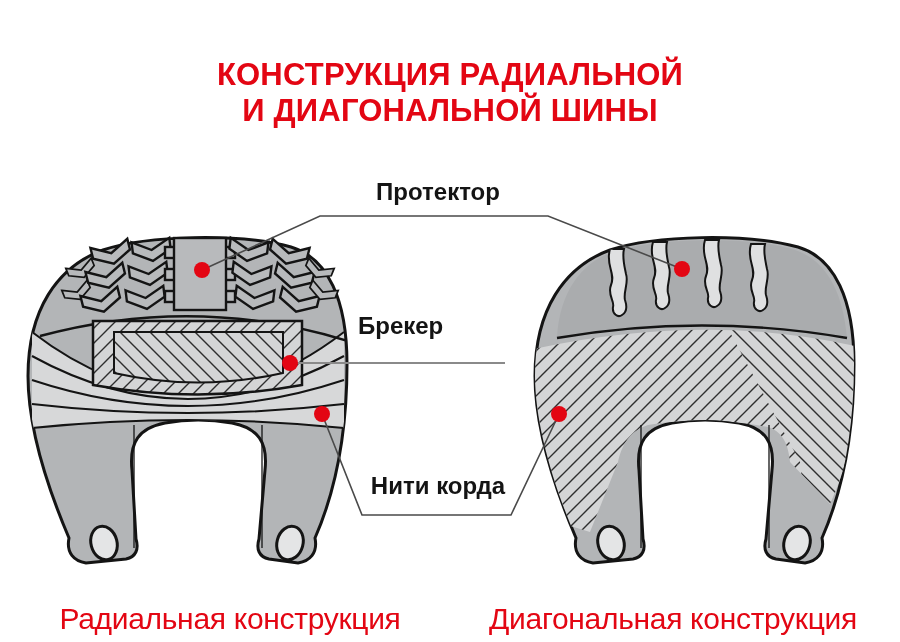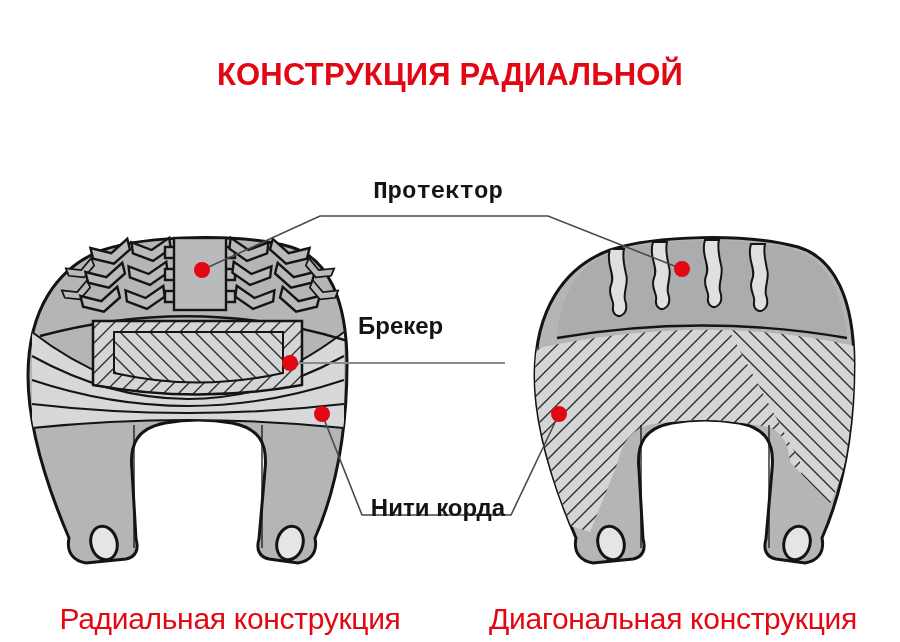--- a/index.html
+++ b/index.html
@@ -13,20 +13,21 @@
   .caption{position:absolute;top:570px;font-weight:normal;font-size:30px;color:#e30613;
            white-space:nowrap;transform:translateX(-50%);letter-spacing:-.3px;}
 </style>
 </head>
 <body>
 
 <div id="page">
 
   <div class="page-title">
     <div>КОНСТРУКЦИЯ РАДИАЛЬНОЙ</div>
+    <div>И ДИАГОНАЛЬНОЙ ШИНЫ</div>
   </div>
 
   <svg id="diagram-svg" width="900" height="642" viewBox="0 0 900 642">
     <defs>
       <path id="tireBody" d="M 86,531 C 74,529 66,521 69,506 C 46,452 28,392 28,344
         C 28,278 57,235 103,218 C 148,203 240,201 291,215 C 328,226 347,268 347,332
         C 347,397 336,458 315,506 C 318,521 310,529 298,531 L 269,527
         C 259,525 256,517 259,507 L 265,438 C 268,410 258,396 232,391
         C 210,387 186,387 165,391 C 139,396 129,410 132,438 L 136,507
         C 139,517 136,525 126,527 Z"></path>
@@ -161,19 +162,19 @@
     </g>
     <g>
       <circle cx="202" cy="238" r="8" fill="#e30613"></circle>
       <circle cx="682" cy="237" r="8" fill="#e30613"></circle>
       <circle cx="290" cy="331" r="8" fill="#e30613"></circle>
       <circle cx="322" cy="382" r="8" fill="#e30613"></circle>
       <circle cx="559" cy="382" r="8" fill="#e30613"></circle>
     </g>
   </svg>
 
-  <div class="part-label lbl-center" style="left:438px;top:146px;font-family:Liberation Mono, monospace;">Протектор</div>
+  <div class="part-label lbl-center" style="left:438px;top:146px;">Протектор</div>
   <div class="part-label" style="left:358px;top:280px;">Брекер</div>
-  <div class="part-label lbl-center" style="left:438px;top:462px;">Нити корда</div>
+  <div class="part-label lbl-center" style="left:438px;top:440px;">Нити корда</div>
 
   <div class="caption" style="left:230px;">Радиальная конструкция</div>
   <div class="caption" style="left:673px;">Диагональная конструкция</div>
 </div>
 
 </body></html>

